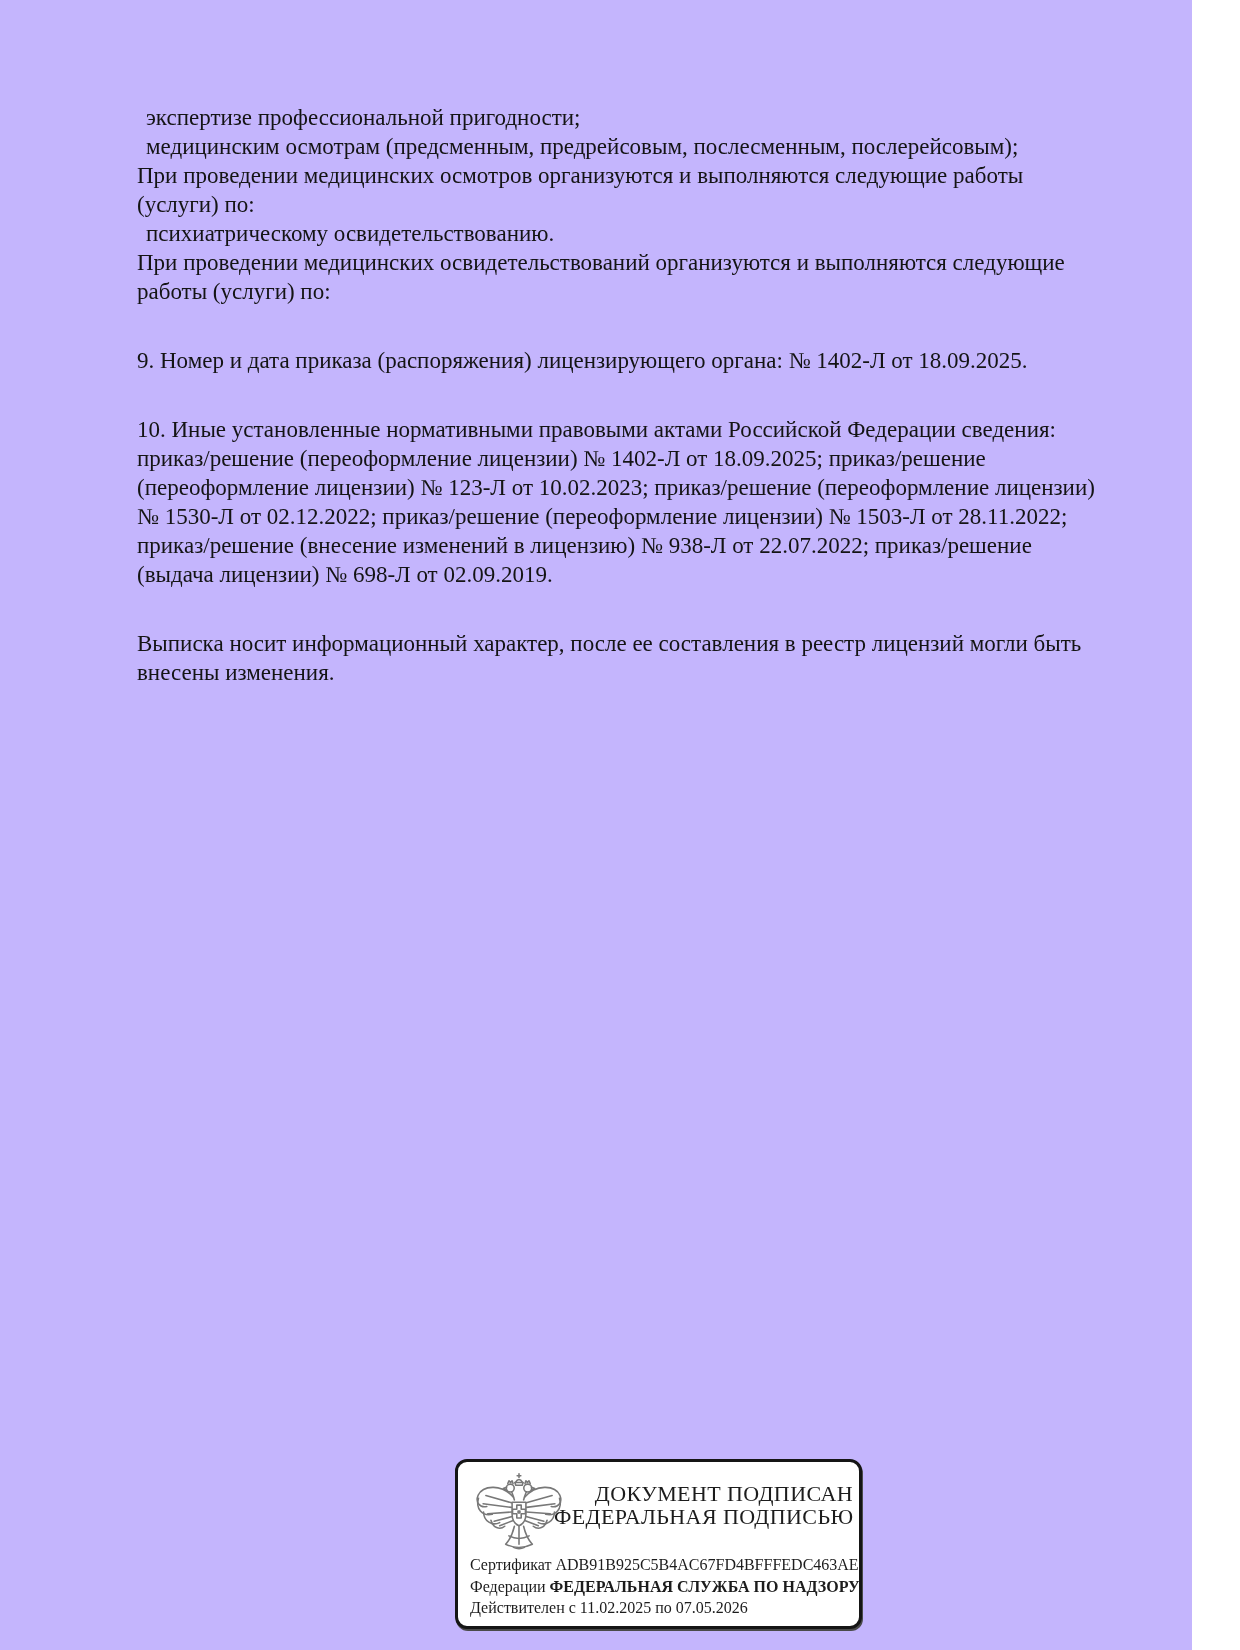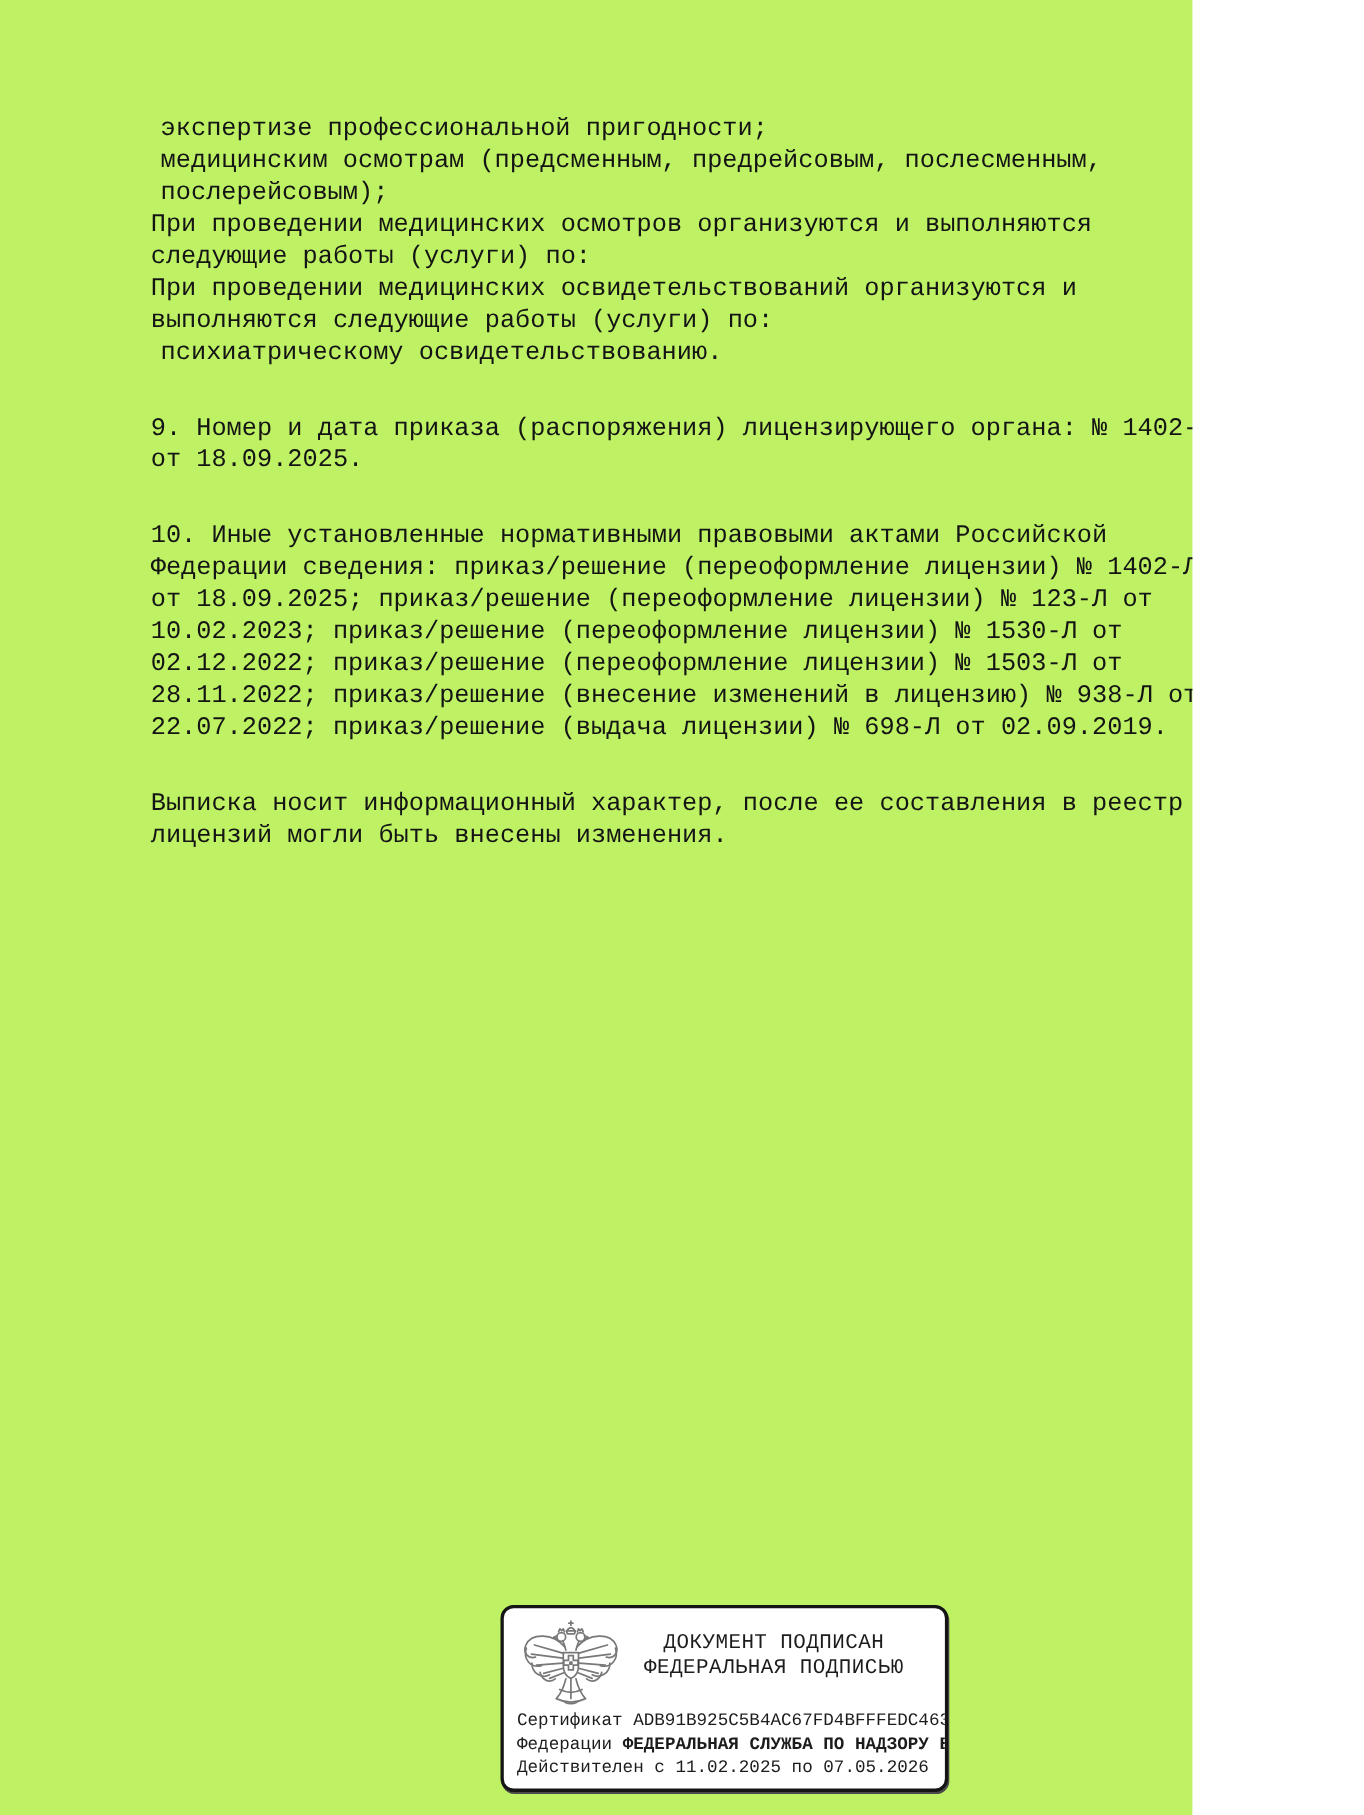--- a/index.html
+++ b/index.html
@@ -1,23 +1,23 @@
 <!DOCTYPE html>
 <html lang="ru"><head>
 <meta charset="utf-8">
 <style>
   html, body { margin: 0; padding: 0; background: #ffffff; }
 
   .page {
     position: relative;
-    width: 1084px;
+    width: 1192px;
     height: 1650px;
-    background: #bef264;
+    background: #c4b5fd;
     overflow: hidden;
-    font-family: Liberation Mono, monospace;
+    font-family: Liberation Serif, serif;
     color: #141414;
   }
 
   
   .doc-body {
     position: absolute;
     left: 137px;
     top: 103px;
     width: 972px;
     font-size: 23px;
@@ -47,22 +47,22 @@
     left: 15px;
     top: 10px;
     width: 92px;
     height: 80px;
   }
   .stamp-title {
     position: absolute;
     left: 96px;
     right: 6px;
     top: 20px;
-    text-align: center;
-    font-size: 19px;
+    text-align: right;
+    font-size: 22px;
     line-height: 23px;
     letter-spacing: 0.4px;
     color: #1c1c1c;
     white-space: nowrap;
   }
   .stamp-info {
     position: absolute;
     left: 12px;
     top: 92px;
     width: calc(100% - 12px);
@@ -78,22 +78,22 @@
 </style>
 </head>
 <body>
 
 <div class="page">
 
   <div class="doc-body">
     <p class="para item">экспертизе профессиональной пригодности;</p>
     <p class="para item">медицинским осмотрам (предсменным, предрейсовым, послесменным, послерейсовым);</p>
     <p class="para">При проведении медицинских осмотров организуются и выполняются следующие работы (услуги) по:</p>
+    <p class="para item">психиатрическому освидетельствованию.</p>
     <p class="para">При проведении медицинских освидетельствований организуются и выполняются следующие работы (услуги) по:</p>
-    <p class="para item">психиатрическому освидетельствованию.</p>
     <p class="para gap">9. Номер и дата приказа (распоряжения) лицензирующего органа: № 1402-Л от 18.09.2025.</p>
     <p class="para gap">10. Иные установленные нормативными правовыми актами Российской Федерации сведения: приказ/решение (переоформление лицензии) № 1402-Л от 18.09.2025; приказ/решение (переоформление лицензии) № 123-Л от 10.02.2023; приказ/решение (переоформление лицензии) № 1530-Л от 02.12.2022; приказ/решение (переоформление лицензии) № 1503-Л от 28.11.2022; приказ/решение (внесение изменений в лицензию) № 938-Л от 22.07.2022; приказ/решение (выдача лицензии) № 698-Л от 02.09.2019.</p>
     <p class="para gap">Выписка носит информационный характер, после ее составления в реестр лицензий могли быть внесены изменения.</p>
   </div>
 
   <div class="stamp">
 
     <svg class="stamp-emblem" viewBox="0 0 100 86" xmlns="http://www.w3.org/2000/svg">
       <g fill="none" stroke="#787878" stroke-width="1.7" stroke-linecap="round" stroke-linejoin="round">
 

